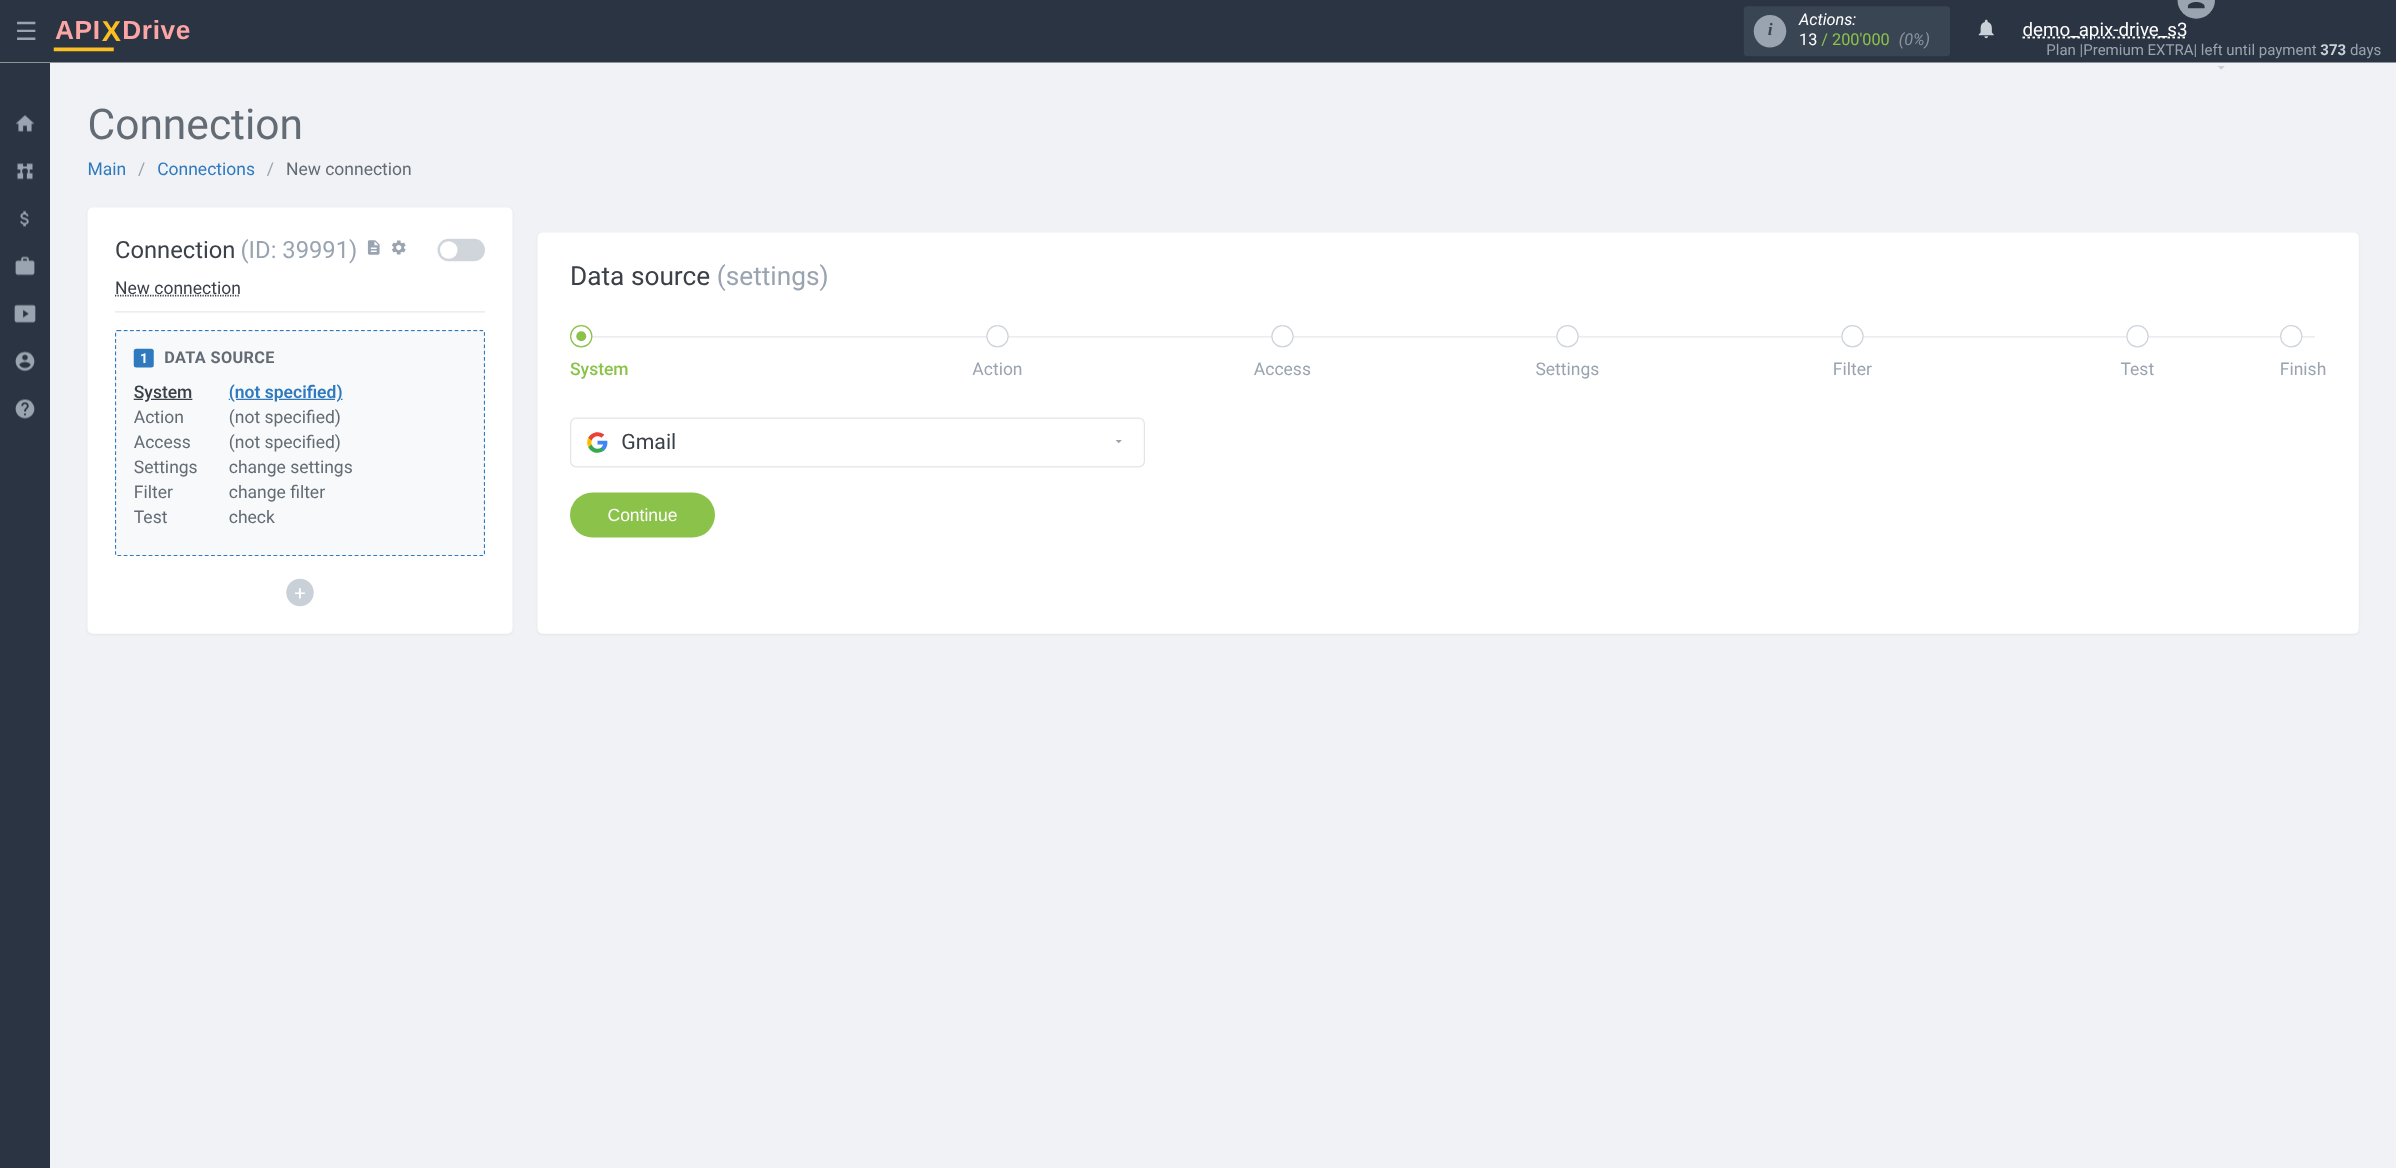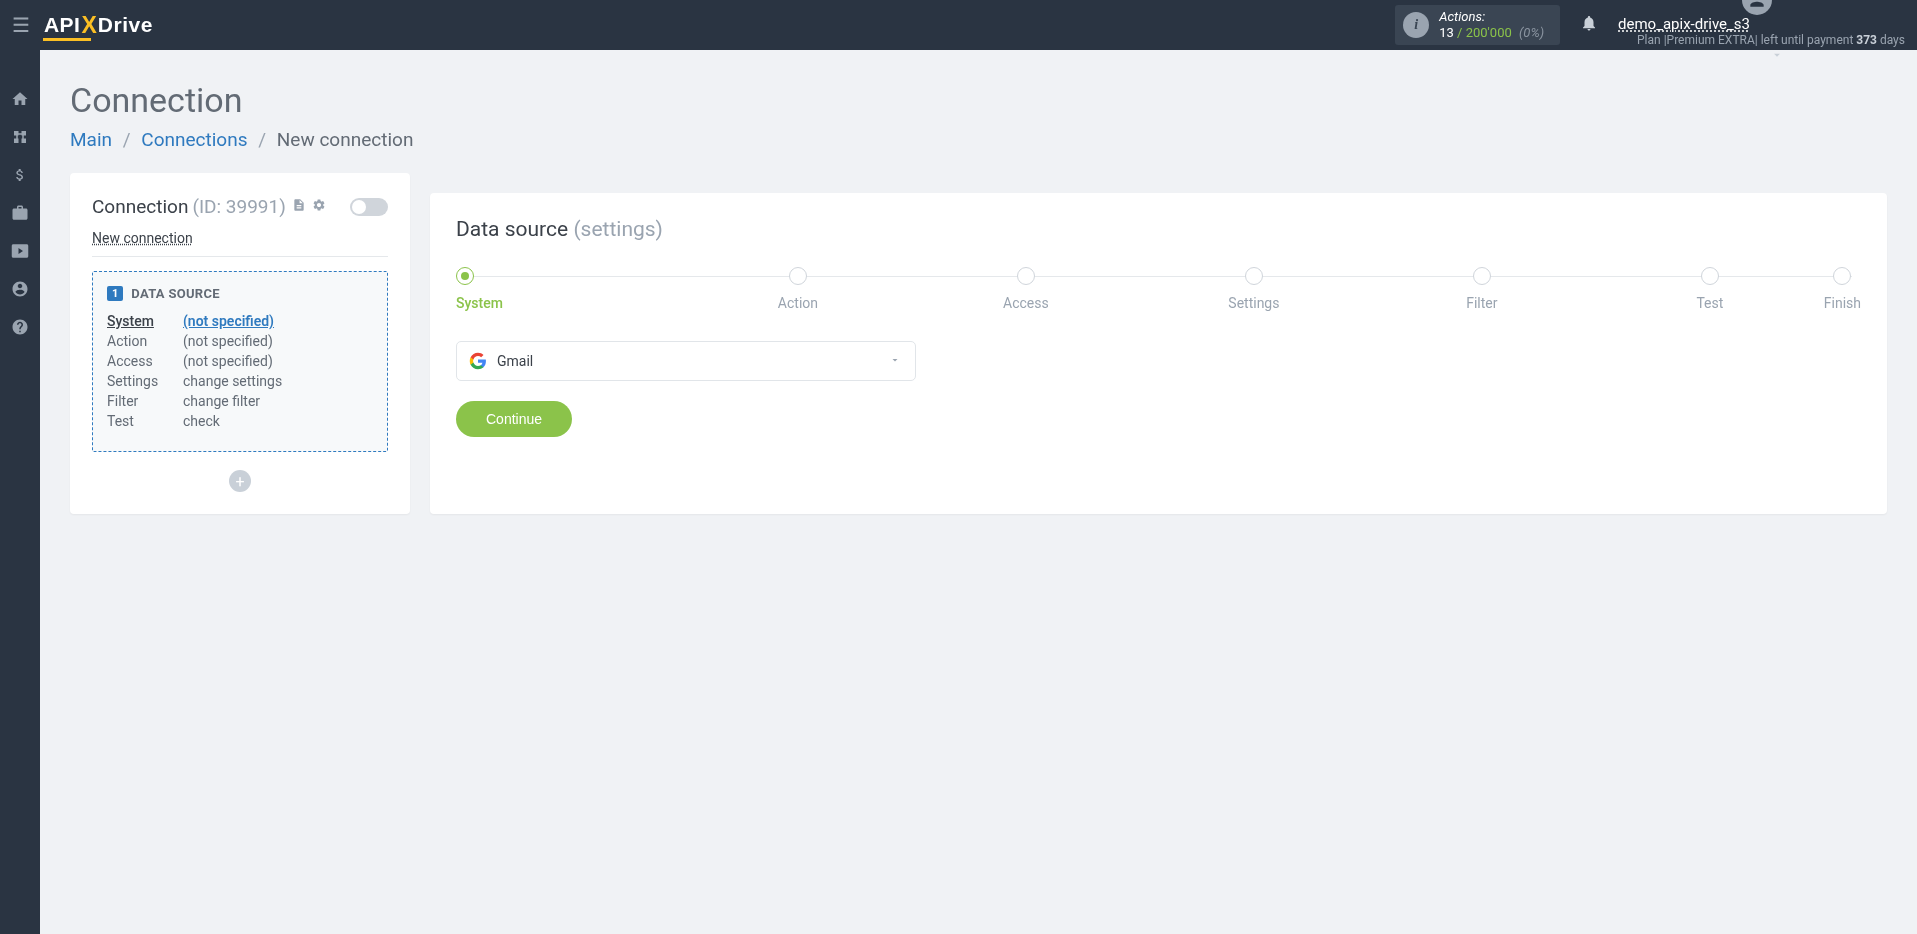--- a/index.html
+++ b/index.html
@@ -1,20 +1,20 @@
 <!DOCTYPE html>
 <html><head>
 <meta charset="utf-8">
 <style>
 * { margin:0; padding:0; box-sizing:border-box; }
 body { font-family:-apple-system,BlinkMacSystemFont,"Segoe UI",Roboto,sans-serif; background:#f0f2f5; color:#3b4149; font-size:14px; }
 .header { height:50px; background:#2a3442; display:flex; align-items:center; padding:0 12px; }
 .hamburger { color:#9aa4b0; font-size:20px; margin-right:14px; cursor:pointer; }
 .logo { display:flex; align-items:center; font-family:Arial,sans-serif; }
-.logo-text { color:#ffffff; font-weight:700; font-size:21px; letter-spacing:0.5px; }
+.logo-text { color:#fca5a5; font-weight:700; font-size:21px; letter-spacing:0.5px; }
 .logo-x { color:#fbbf24; font-weight:700; font-size:23px; margin:0 1px; position:relative; }
 .logo-x::after { content:""; position:absolute; bottom:-2px; left:-38px; width:48px; height:3px; background:#fbbf24; }
 .header-spacer { flex:1; }
 .actions-box { background:#3a4553; border-radius:3px; padding:4px 16px 4px 8px; display:flex; align-items:center; margin-right:20px; }
 .actions-info-icon { width:26px; height:26px; border-radius:50%; background:#9aa4b0; color:#3a4553; display:flex; align-items:center; justify-content:center; font-weight:700; font-style:italic; font-size:14px; margin-right:10px; font-family:Georgia,serif; }
 .actions-text { font-size:13px; line-height:1.2; }
 .actions-label { color:#ffffff;font-style:italic; }
 .actions-used { color:#ffffff; }
 .actions-sep { color:#8bc34a; }
 .actions-total { color:#8bc34a; }
@@ -25,21 +25,21 @@
 .avatar svg { width:20px; height:20px; fill:#2a3442; }
 .user-info { line-height:1.2; }
 .user-name { font-size:15px; text-decoration:underline; text-decoration-style:dotted; }
 .user-plan { font-size:12px; color:#9aa4b0;margin-left:19px; }
 .user-plan b { color:#c9d0d8; }
 .user-chev { color:#c9d0d8; margin-left:30px; cursor:pointer; }
 .sidebar { position:fixed; left:0; top:50px; bottom:0; width:40px; background:#2a3442; display:flex; flex-direction:column; align-items:center; padding-top:30px; }
 .sidebar-item { width:40px; height:38px; display:flex; align-items:center; justify-content:center; color:#9aa4b0; cursor:pointer; font-size:16px; }
 .main { margin-left:40px; padding:30px 30px; }
 .page-title { font-size:34px; font-weight:400; color:#636b75; margin-bottom:8px; }
-.breadcrumb { font-size:19px; color:#636b75; margin-bottom:22px; }
+.breadcrumb { font-size:14px; color:#636b75; margin-bottom:22px; }
 .breadcrumb a { color:#2f7abf; text-decoration:none; }
 .breadcrumb .sep { margin:0 6px; color:#9aa4b0; }
 .layout { display:flex; gap:20px; }
 .left-panel { width:340px; background:#fff; border-radius:4px; padding:22px 22px; box-shadow:0 1px 2px rgba(0,0,0,0.05); }
 .conn-head { display:flex; align-items:center; margin-bottom:12px; }
 .conn-title { font-size:19px; color:#3b4149; }
 .conn-id { font-size:19px; color:#9aa4b0; margin-left:4px; }
 .conn-icons { display:flex; align-items:center; margin-left:6px; gap:6px; color:#9aa4b0; }
 .toggle { width:38px; height:18px; background:#d0d5db; border-radius:10px; position:relative; margin-left:auto; cursor:pointer; }
 .toggle::after { content:""; position:absolute; width:14px; height:14px; background:#fff; border-radius:50%; top:2px; left:2px; }
@@ -54,30 +54,30 @@
 .source-row .v { color:#636b75; }
 .source-row.active .k { text-decoration:underline; font-weight:500; color:#3b4149; }
 .source-row.active .v { color:#2f7abf; text-decoration:underline; font-weight:600; }
 .add-btn { width:22px; height:22px; border-radius:50%; background:#c9d0d8; color:#fff; font-size:16px; display:flex; align-items:center; justify-content:center; margin:18px auto 0; cursor:pointer; }
 .right-panel { flex:1; background:#fff; border-radius:4px; padding:24px 26px; box-shadow:0 1px 2px rgba(0,0,0,0.05);margin-top:20px; }
 .panel-title { font-size:21px; color:#3b4149; margin-bottom:26px; }
 .panel-title .sub { color:#9aa4b0; }
 .stepper { display:flex; align-items:flex-start; position:relative; margin-bottom:30px; }
 .step { flex:1; display:flex; flex-direction:column; align-items:center; position:relative; }
 .step:first-child { align-items:flex-start; }
-.step:last-child { align-items:center; flex:0 0 auto; }
+.step:last-child { align-items:flex-start; flex:0 0 auto; }
 .step-circle { width:18px; height:18px; border-radius:50%; border:1px solid #d0d5db; background:#fff; position:relative; z-index:2; }
 .step.active .step-circle { border-color:#8bc34a; }
 .step.active .step-circle::after { content:""; position:absolute; width:8px; height:8px; background:#8bc34a; border-radius:50%; top:4px; left:4px; }
 .step-label { margin-top:10px; font-size:14px; color:#9aa4b0; }
 .step.active .step-label { color:#8bc34a; font-weight:500; }
 .form-label { font-size:14px; font-weight:600; color:#3b4149; margin-bottom:8px; display:block; }
 .select-field { width:460px; border:1px solid #e1e5e9; border-radius:5px; height:40px; display:flex; align-items:center; padding:0 12px; cursor:pointer; position:relative; }
 .gicon { width:18px; height:18px; margin-right:10px; display:inline-flex; }
-.select-text { color:#3b4149; font-size:14px; }
+.select-text { color:#3b4149; font-size:17px; }
 .select-chev { position:absolute; right:14px; color:#9aa4b0; font-size:12px; }
 .continue-btn { margin-top:20px; background:#8bc34a; color:#fff; border:none; border-radius:18px; height:36px; padding:0 30px; font-size:14px; cursor:pointer; }
 .stepper-wrap { position:relative; }
 .stepper-track { position:absolute; top:9px; left:9px; right:9px; height:1px; background:#e5e8eb; }
 </style>
 </head>
 <body>
 
 <div class="header">
   <span class="hamburger">☰</span>

